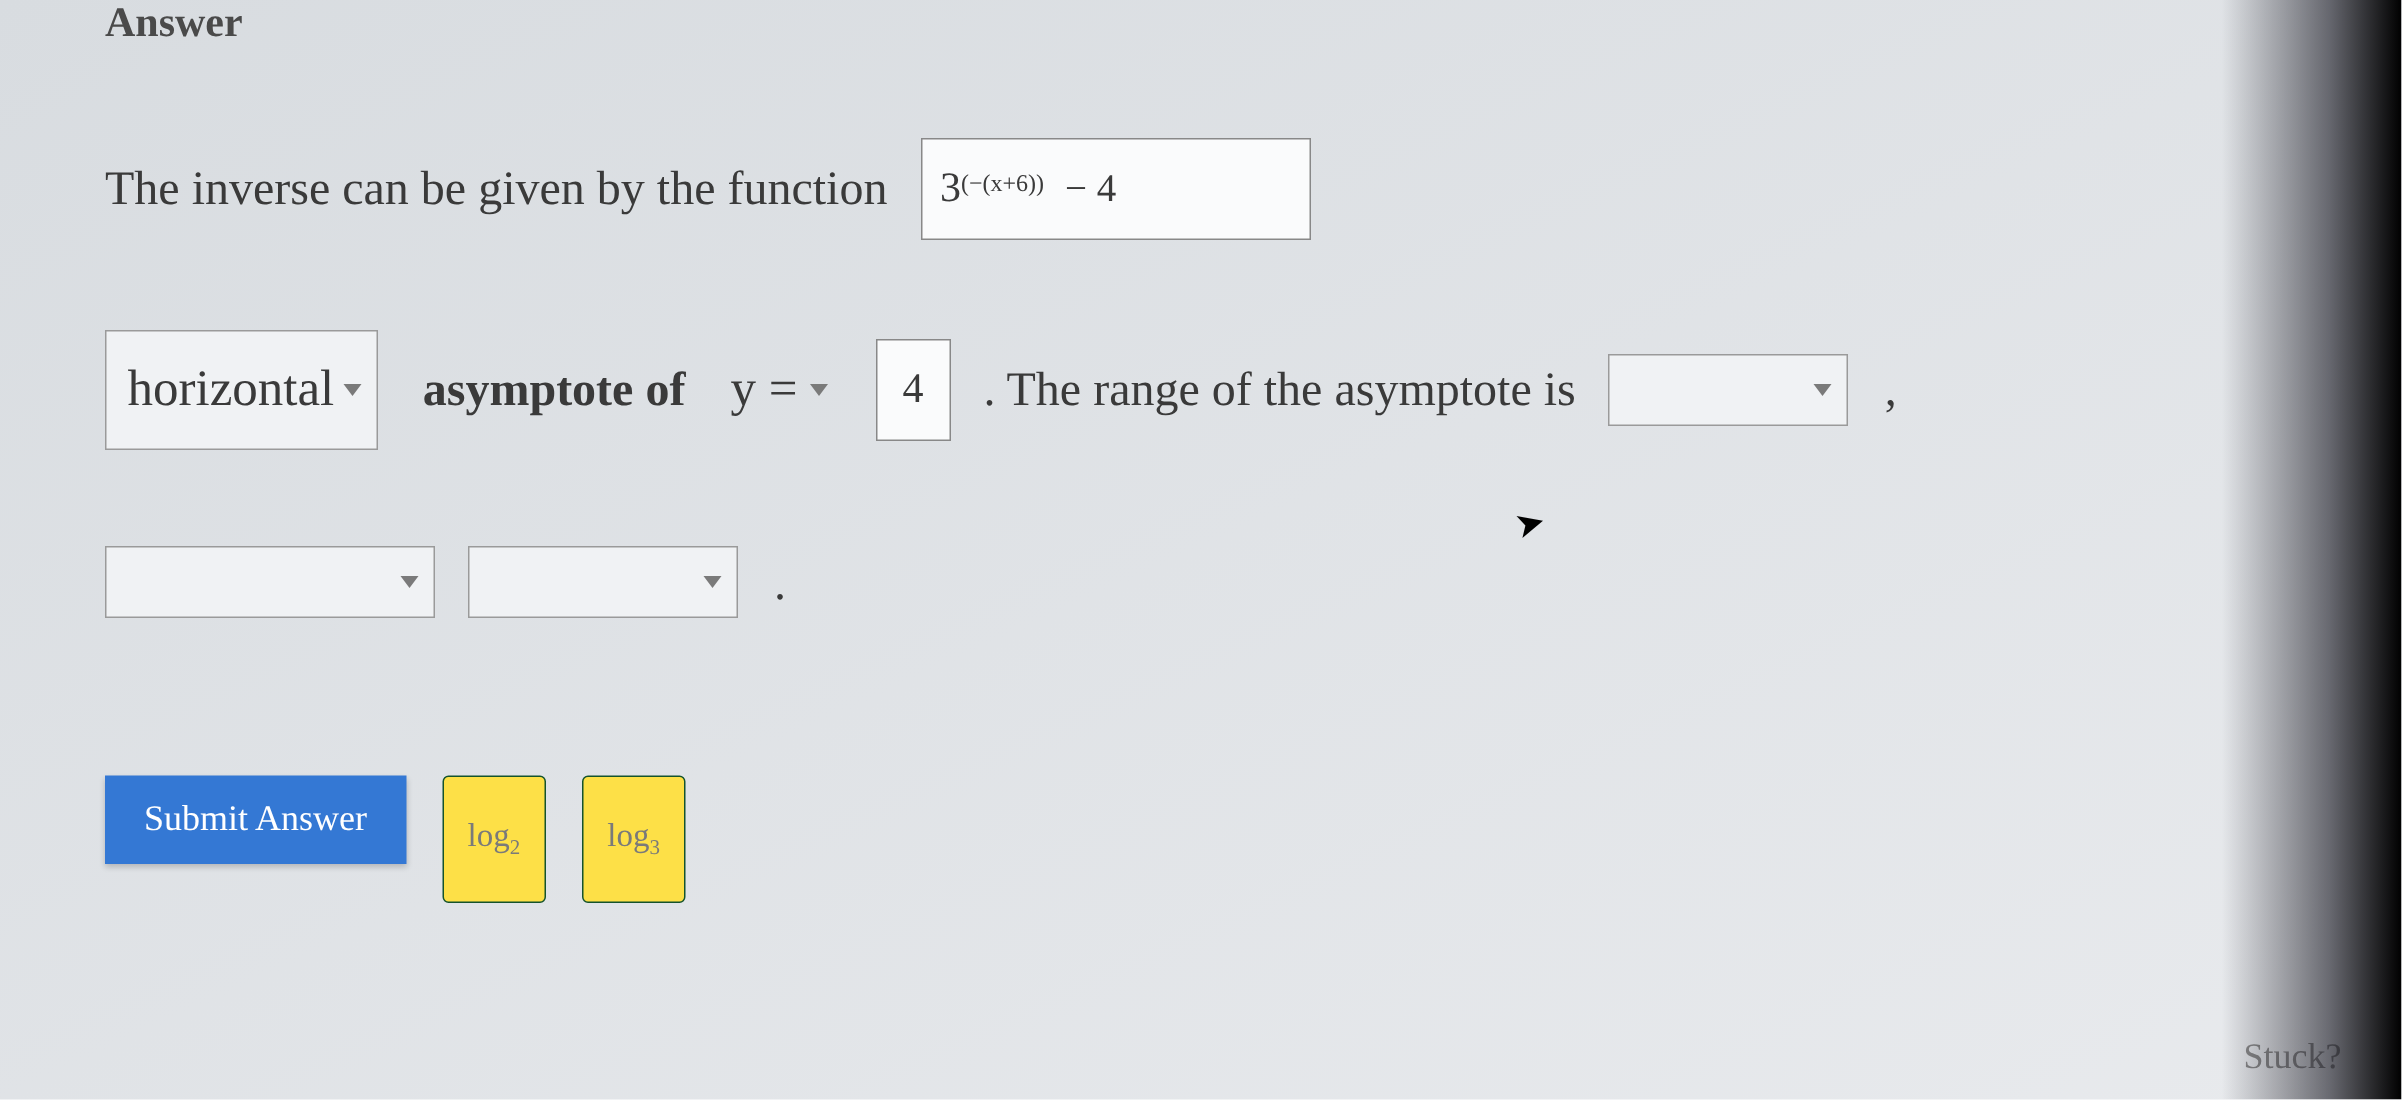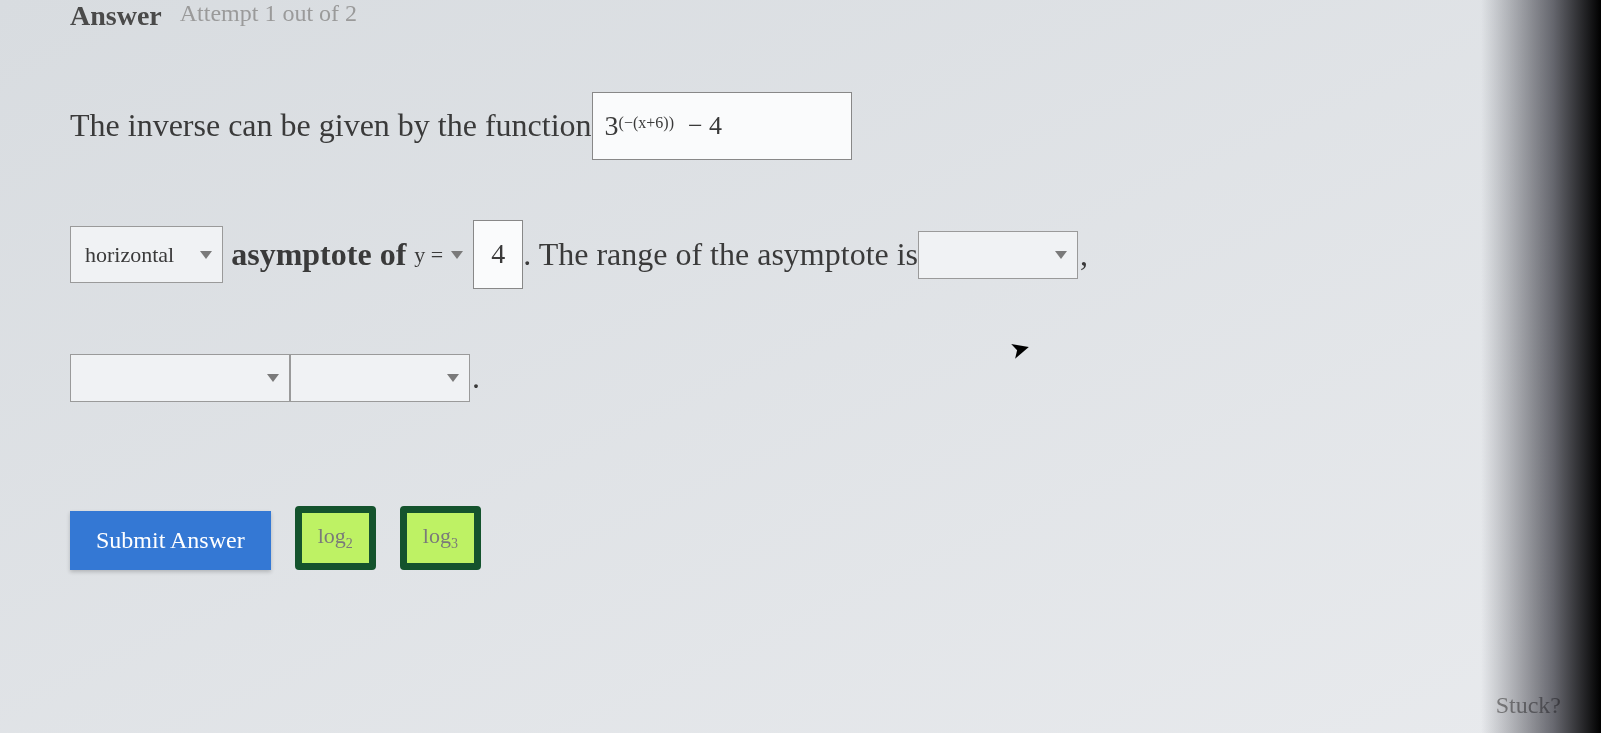--- a/index.html
+++ b/index.html
@@ -14,38 +14,38 @@
       height: 733px;
       position: relative;
       overflow: hidden;
     }
     .content {
       padding: 0 70px;
       color: #3a3a3a;
     }
     .header-row {
       display: flex;
-      align-items: flex-start;
+      align-items: flex-end;
       gap: 18px;
       margin-bottom: 60px;
     }
     .answer-label {
       font-weight: bold;
       font-size: 28px;
       color: #4a4a4a;
     }
     .attempt-text {
       font-size: 24px;
       color: #9a9a9a;
     }
     .line {
       display: flex;
       align-items: center;
       flex-wrap: wrap;
-      gap: 0;
+      gap: 22px;
       font-size: 32px;
       color: #3a3a3a;
       margin-bottom: 60px;
       line-height: 1.8;
     }
     .math-f {
       font-style: italic;
       font-family: 'Times New Roman', serif;
       font-size: 34px;
     }
@@ -81,22 +81,22 @@
       top: -10px;
       margin-top: 14px;
     }
     .expr-sub {
       font-size: 26px;
       margin-left: 14px;
     }
     .dropdown {
       border: 1px solid #9a9a9a;
       background: #f0f2f4;
-      padding: 8px 48px 8px 14px;
-      font-size: 22px;
+      padding: 8px 28px 8px 14px;
+      font-size: 34px;
       font-family: Georgia, serif;
       color: #3a3a3a;
       position: relative;
       display: inline-flex;
       align-items: center;
       min-height: 48px;
       cursor: pointer;
     }
     .dropdown.empty {
       min-width: 160px;
@@ -111,38 +111,38 @@
       top: 50%;
       transform: translateY(-50%);
       width: 0;
       height: 0;
       border-left: 6px solid transparent;
       border-right: 6px solid transparent;
       border-top: 8px solid #7a7a7a;
     }
     .button-row {
       display: flex;
-      align-items: flex-end;
+      align-items: flex-start;
       gap: 24px;
       margin-top: 100px;
     }
     .submit-btn {
       background: #3478d4;
       color: #fff;
       border: none;
       padding: 16px 26px;
       font-size: 24px;
       font-family: Georgia, serif;
       cursor: pointer;
       box-shadow: 0 2px 4px rgba(0,0,0,0.2);
     }
     .log-btn {
-      border: 7px solid #14532d;
-      background: #bef264;
-      padding: 10px 16px;
+      border: 1px solid #14532d;
+      background: #fde047;
+      padding: 26px 16px;
       font-size: 22px;
       color: #7a7a7a;
       font-family: Georgia, serif;
       cursor: pointer;
       border-radius: 4px;
     }
     .log-sub {
       font-size: 14px;
       vertical-align: sub;
     }
@@ -174,21 +174,20 @@
     .punct {
       margin: 0 2px;
     }
   </style>
 </head>
 <body>
 
 <div class="content">
   <div class="header-row">
     <span class="answer-label">Answer</span>
-    <span class="attempt-text">Attempt 1 out of 2</span>
   </div>
 
   <div class="line">
     <span>The inverse can be given by the function</span>
     <span class="input-box wide">
       <span class="expr-base">3</span>
         <span class="expr-exp">(−(x+6))</span>
       <span class="expr-sub">− 4</span>
     </span>
   </div>

